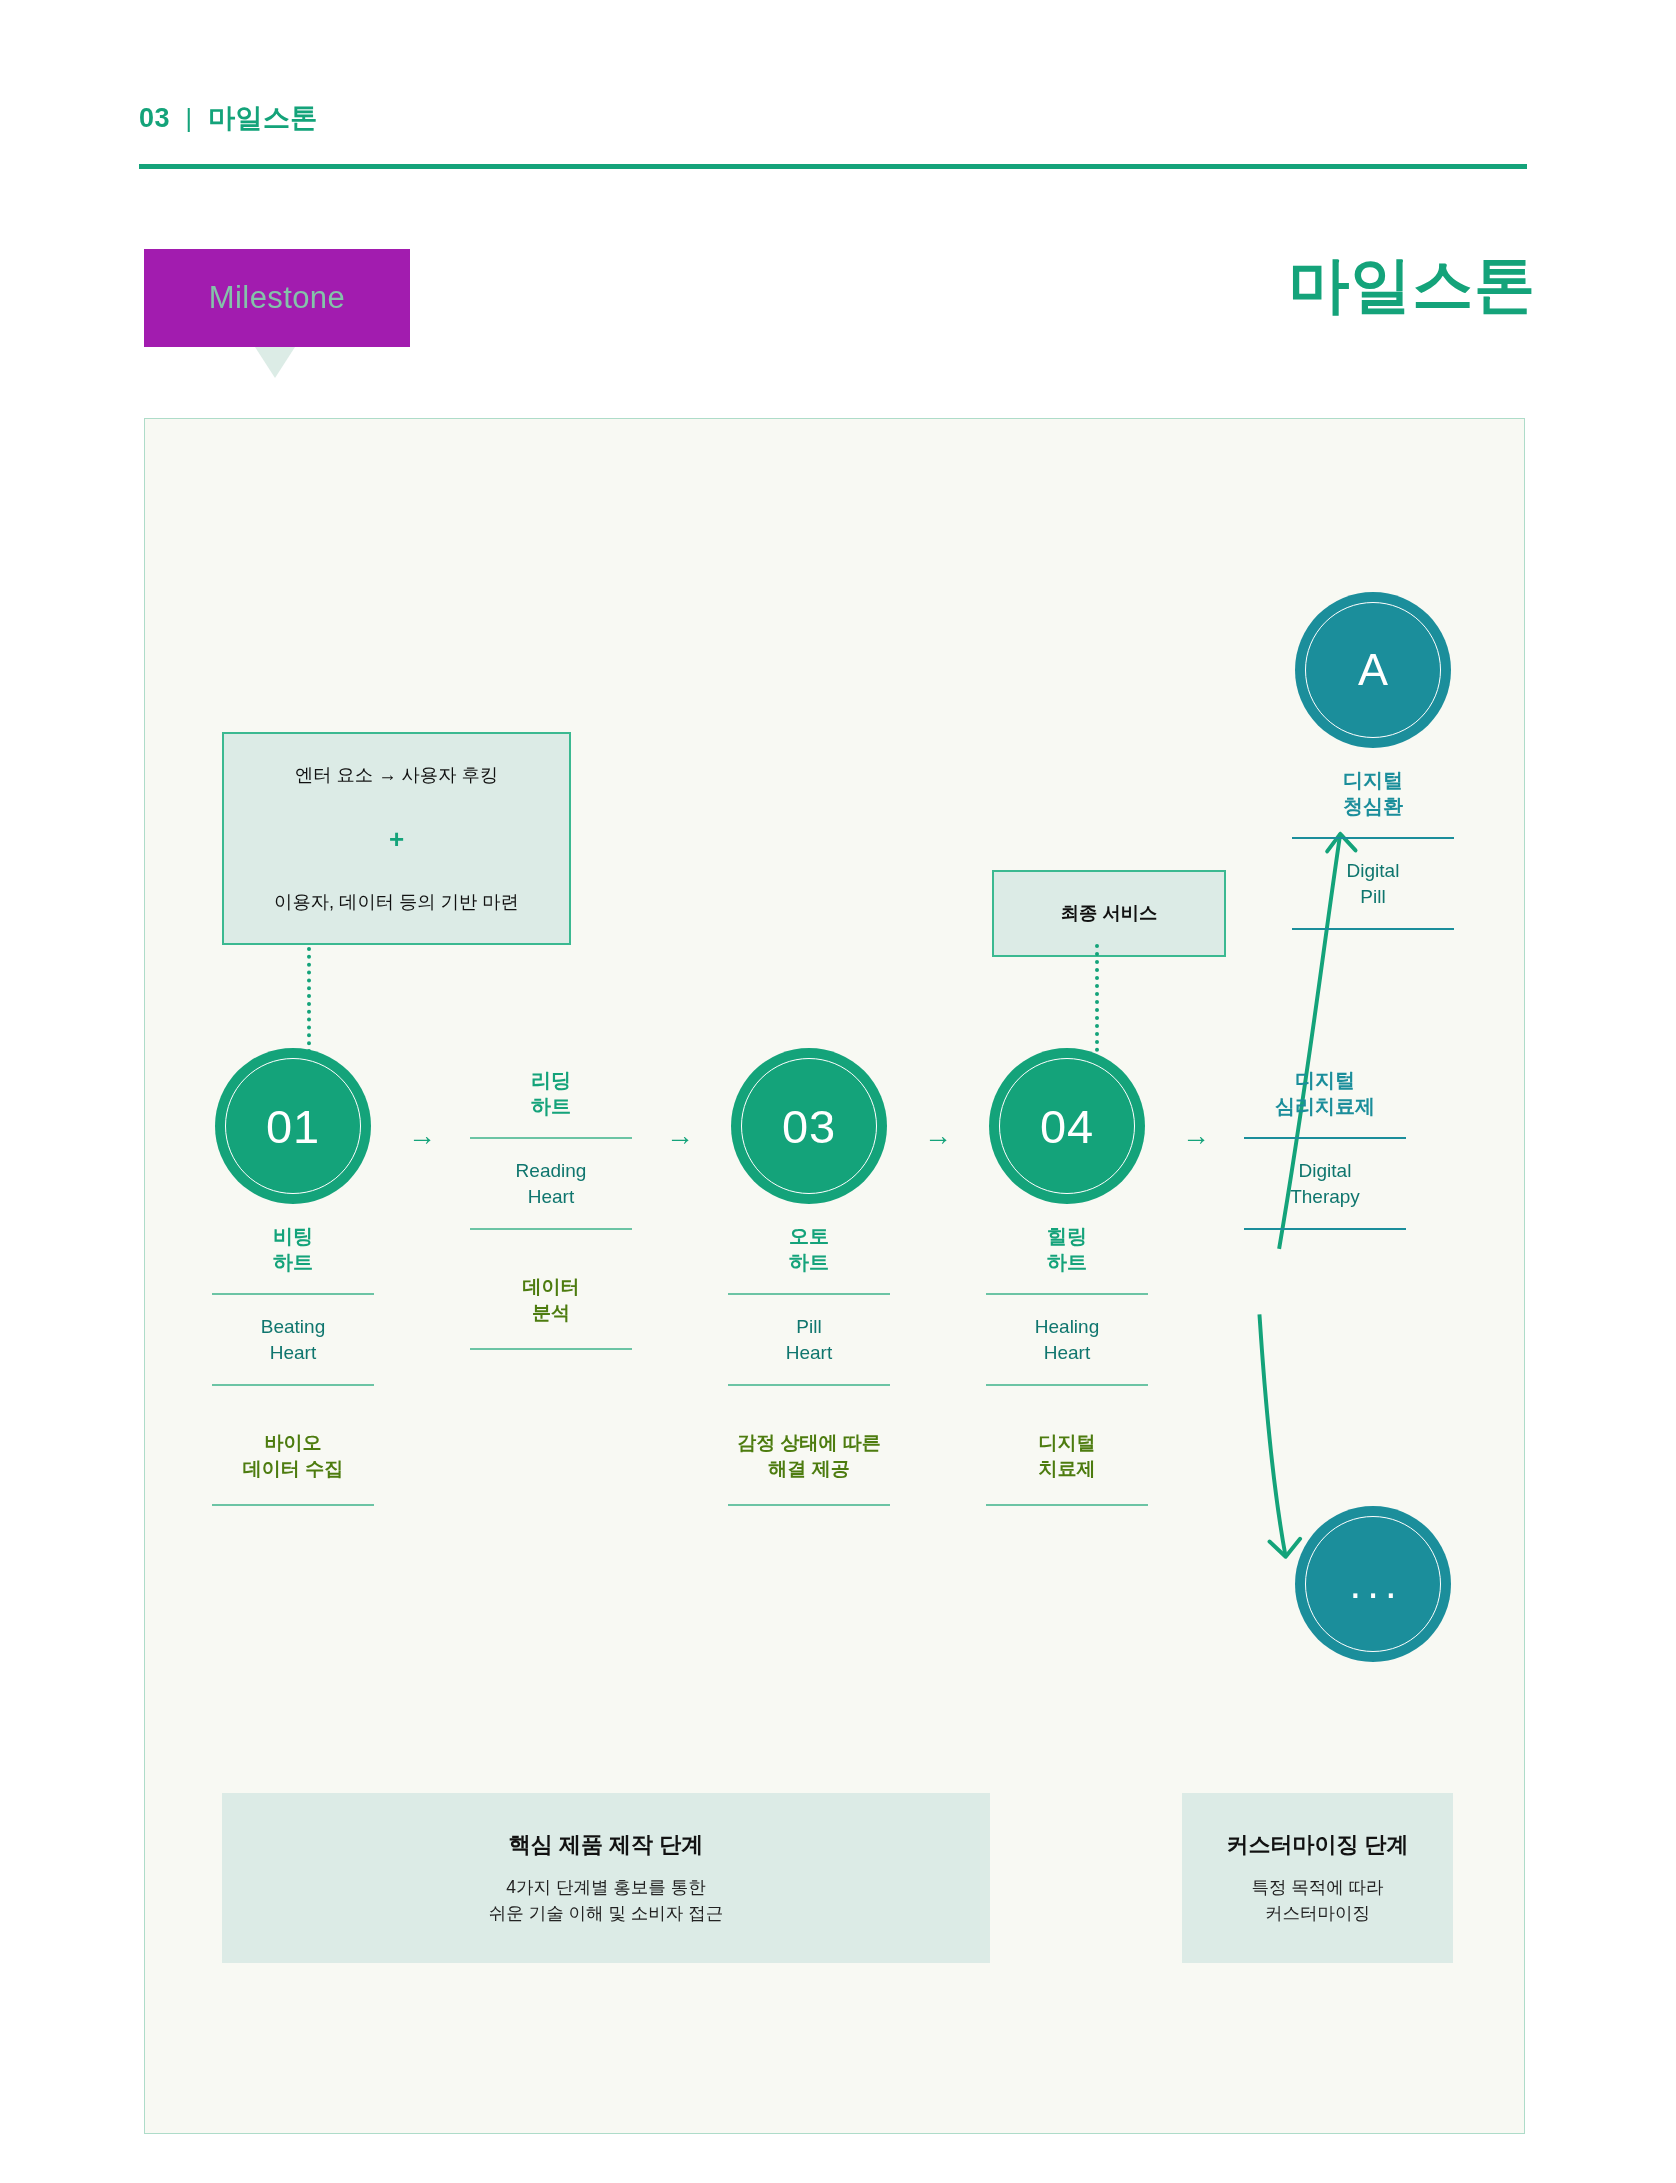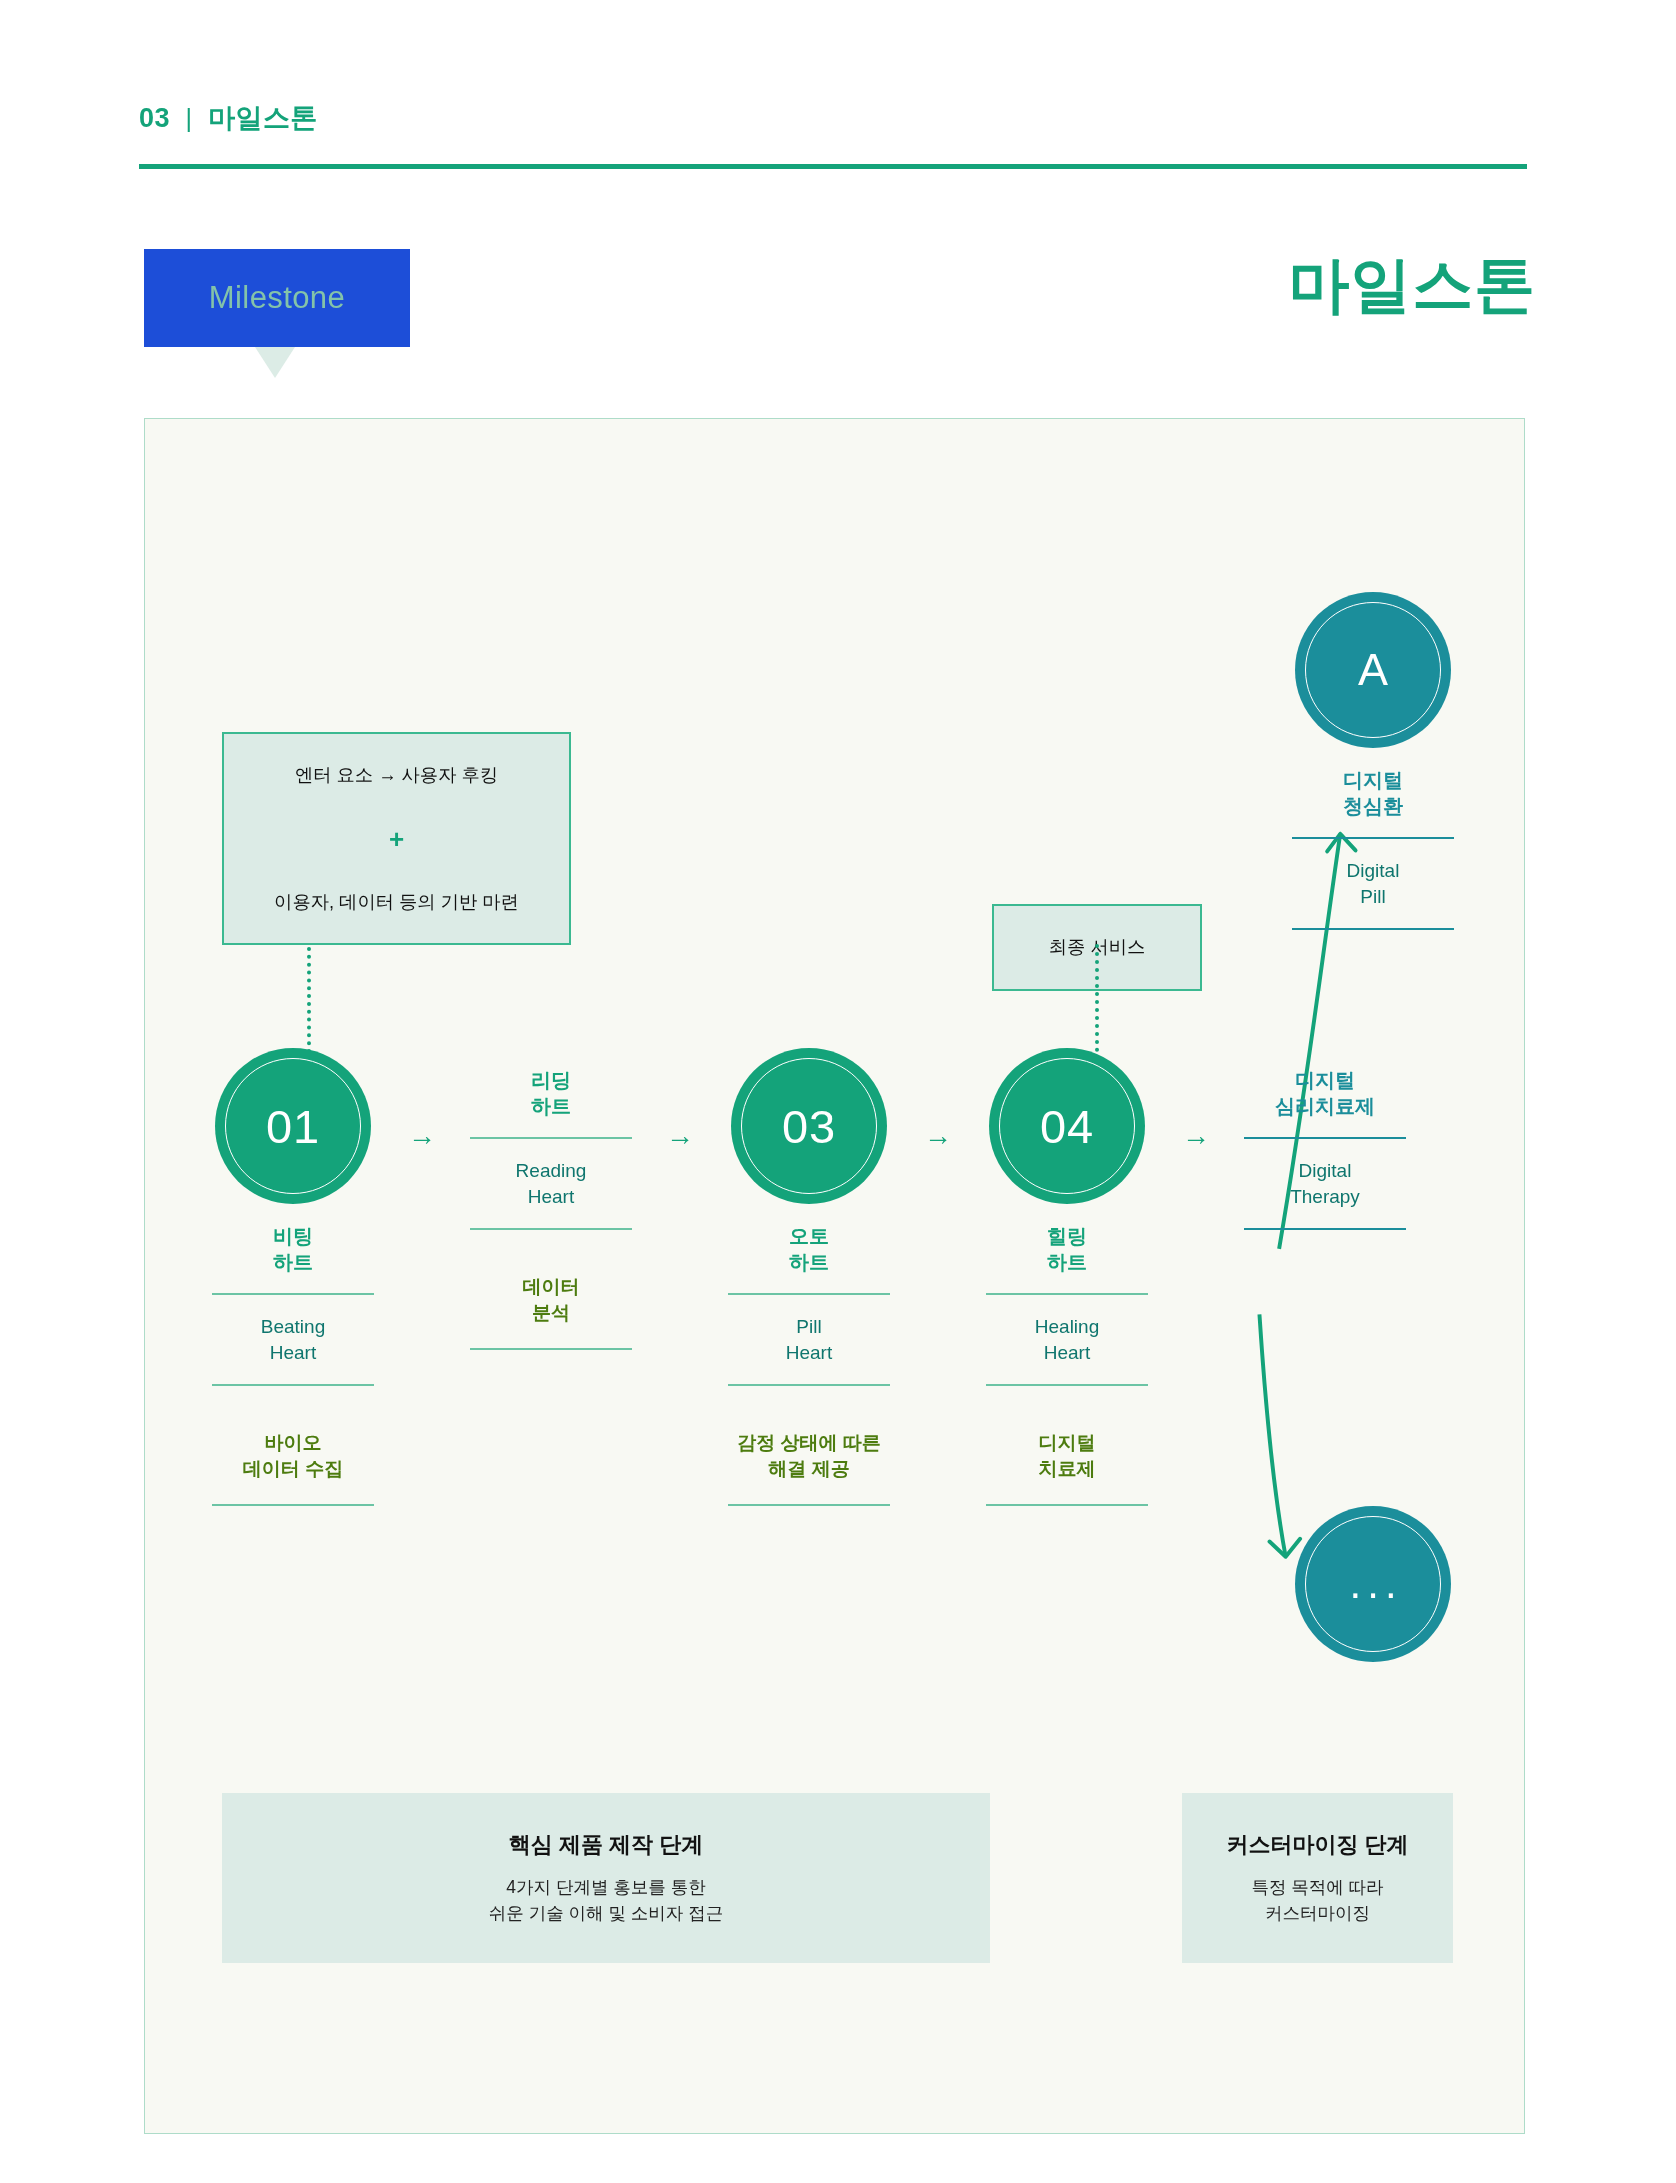--- a/index.html
+++ b/index.html
@@ -47,21 +47,21 @@
   }
 
   
   .tag-wrap {
     position: absolute;
     left: 144px;
     top: 249px;
     width: 266px;
   }
   .tag-box {
-    background: #1d4ed8;
+    background: #a21caf;
     width: 266px;
     height: 98px;
     display: flex;
     align-items: center;
     justify-content: center;
   }
   .tag-label {
     color: #84c3a9;
     font-size: 31px;
     letter-spacing: 0.4px;
@@ -114,23 +114,24 @@
     gap: 19px;
   }
   .callout-entry {
     left: 222px;
     top: 732px;
     width: 349px;
     height: 213px;
   }
   .callout-final {
     left: 992px;
-    top: 904px;
-    width: 210px;
+    top: 870px;
+    width: 234px;
     height: 87px;
+    font-weight: bold;
   }
   .callout-line {
     font-size: 18.3px;
     color: #111;
     line-height: 1.35;
   }
   .callout-plus {
     font-size: 26px;
     font-weight: 700;
     color: #14a37a;

